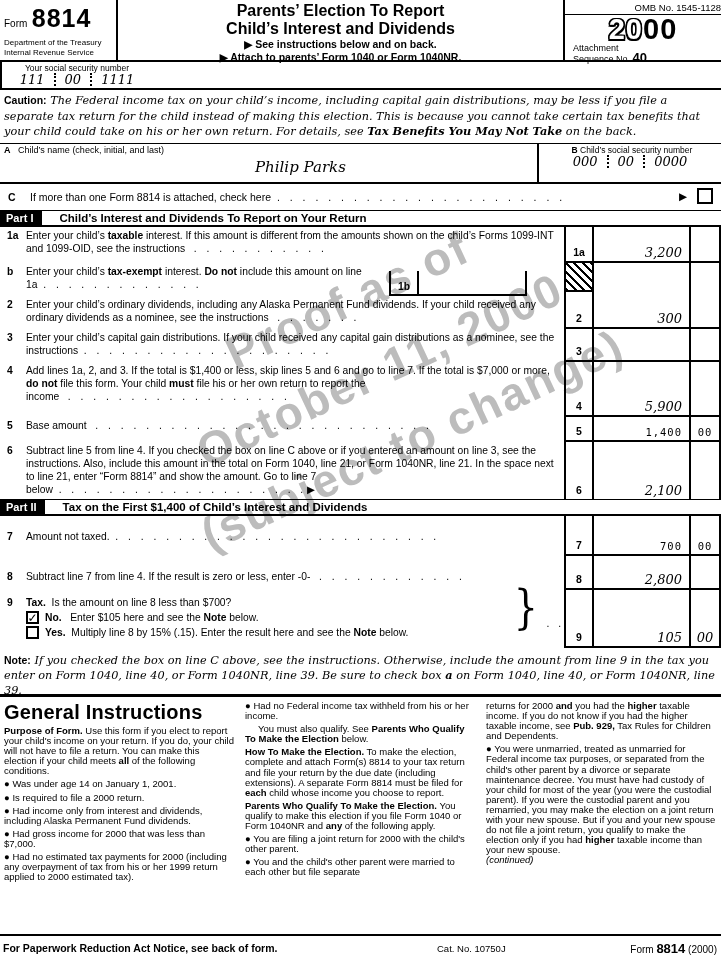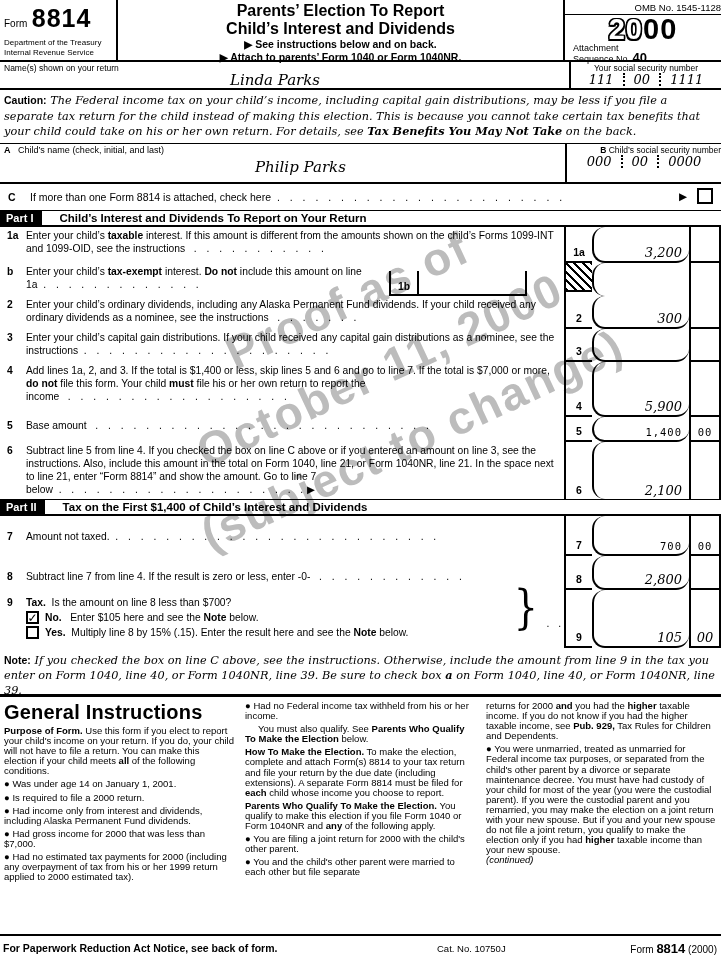--- a/index.html
+++ b/index.html
@@ -42,41 +42,41 @@
   .caution { padding:3px 4px 2px; font-family:"DejaVu Serif", serif; font-size:11.3px; line-height:15.5px; border-bottom:1.5px solid #000; height:54px; }
   .caution i { font-style:italic; }
   .caution .lead { font-family:"Liberation Sans", sans-serif; font-weight:bold; font-style:normal; font-size:10.5px; }
 
   
   .childrow { display:flex; height:40px; border-bottom:2.5px solid #000; }
   .cr-left { flex:1; position:relative; }
   .ab { font-weight:bold; font-size:9px; }
   .cr-left .small-lab { font-size:9px; }
   .cr-name { position:absolute; left:255px; top:14px; }
-  .cr-right { width:156px; border-left:2px solid #000; text-align:right; }
+  .cr-right { width:184px; border-left:2px solid #000; text-align:center; }
 
   
   .rowc { height:26px; display:flex; align-items:center; font-size:10.5px; position:relative; }
   .rowc .lno { padding-left:8px; width:30px; font-weight:bold; }
   .cbox { width:16px; height:16px; border:2px solid #000; display:inline-block; position:absolute; right:8px; top:4px; }
   .rowc .arrow { position:absolute; right:34px; top:6px; }
 
   
   .partbar { height:17px; border-top:1.5px solid #000; border-bottom:2.5px solid #000; display:flex; align-items:center; background:#fff; }
   .partlab { background:#000; color:#fff; font-weight:bold; font-size:11px; padding:1px 8px 2px 6px; height:100%; display:flex; align-items:center; }
   .parttitle { font-weight:bold; font-size:11.5px; padding-left:18px; }
 
   
   .frow { display:flex; font-size:10.3px; line-height:13px; }
   .ftext { flex:1; display:flex; padding-top:2px; position:relative; }
   .ftext .lno { width:26px; padding-left:7px; font-weight:bold; flex-shrink:0; }
   .ltext { flex:1; padding-right:3px; }
   .leader { word-spacing:5px; letter-spacing:1px; white-space:nowrap; }
   .cno { width:28px; border-left:2px solid #000; display:flex; align-items:flex-end; justify-content:center; font-weight:bold; font-size:10.5px; padding-bottom:2px; }
-  .camt { width:97px; border-left:2px solid #000; display:flex; align-items:flex-end; justify-content:flex-end; padding:0 7px 1px 0;border-radius:13px; }
+  .camt { width:97px; border-left:2px solid #000; display:flex; align-items:flex-end; justify-content:flex-end; padding:0 7px 1px 0; }
   .ccents { width:32px; border-left:2px solid #000; border-right:2px solid #000; display:flex; align-items:flex-end; justify-content:center; padding-bottom:1px; }
   .bb { border-bottom:2px solid #000; }
   .entered { font-family:"DejaVu Serif", serif; font-style:italic; font-size:13px; line-height:14px; }
   .pre { font-family:"DejaVu Sans Mono", monospace; font-size:10.5px; letter-spacing:1px; line-height:13px; }
   .hatchwrap { align-items:flex-start; padding:0; }
   .hatch { width:100%; height:29px; border-bottom:2px solid #000;
     background:repeating-linear-gradient(45deg,#000 0 2px,#fff 2px 6px); }
   .box1b { margin-left:8px; margin-top:6px; width:138px; height:25px; display:flex; align-self:flex-start;
     border-left:2px solid #000; border-right:2px solid #000; border-bottom:2px solid #000; }
   .box1b .tag { width:28px; border-right:2px solid #000; font-weight:bold; display:flex; align-items:flex-end; justify-content:center; padding-bottom:1px; }
@@ -142,24 +142,20 @@
       <div class="omb">OMB No. 1545-1128</div>
       <div class="year"><span class="yr-outline">20</span><span>00</span></div>
       <div class="attach">
         <div>Attachment</div>
         <div><span>Sequence No.</span>&nbsp;<span class="no">40</span></div>
       </div>
     </div>
   </div>
 
   <div class="namerow">
-    <div class="nr-left">
-      <div class="small-lab">Name(s) shown on your return</div>
-      <div class="fillval nr-name">Linda Parks</div>
-    </div>
     <div class="nr-right">
       <div class="small-lab">Your social security number</div>
       <div class="ssn">
         <span>111</span>
           <span>00</span>
           <span>1111</span>
       </div>
     </div>
   </div>
 

